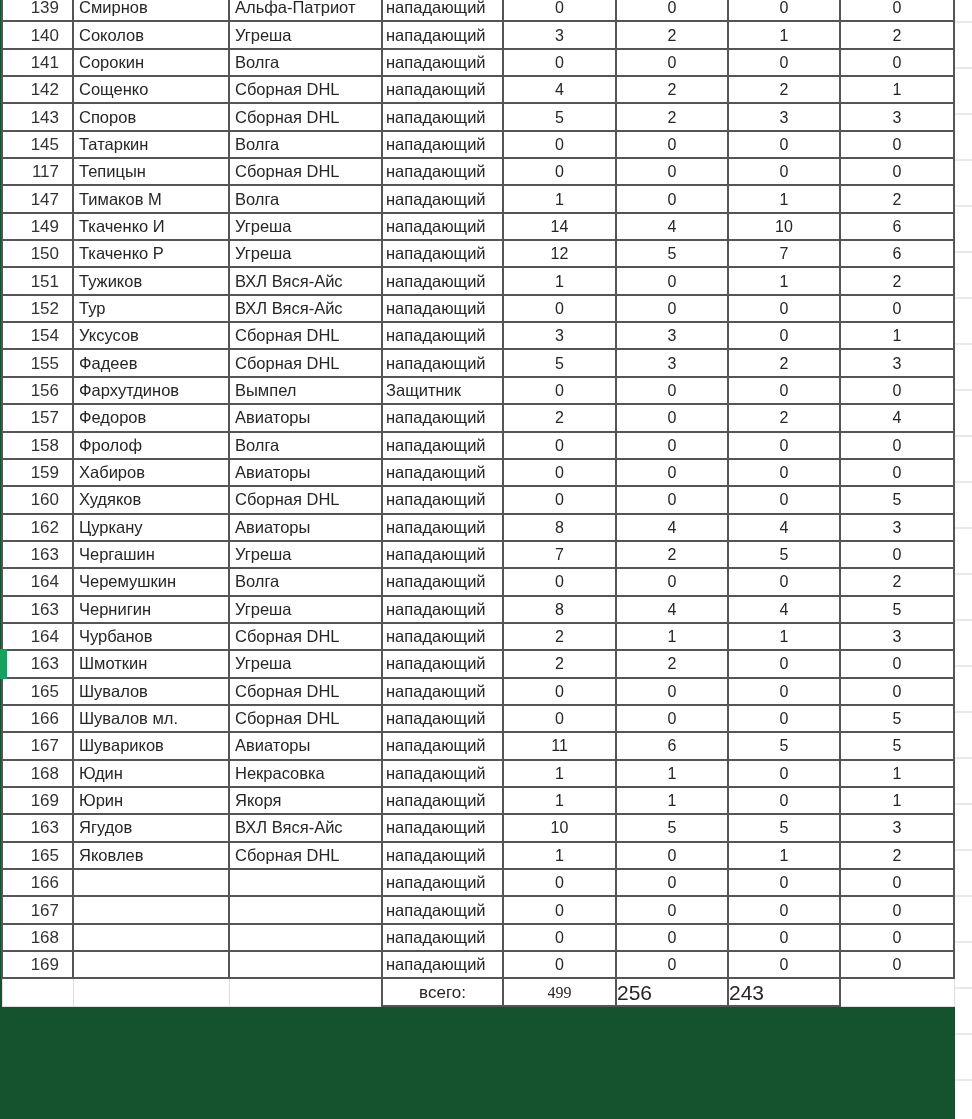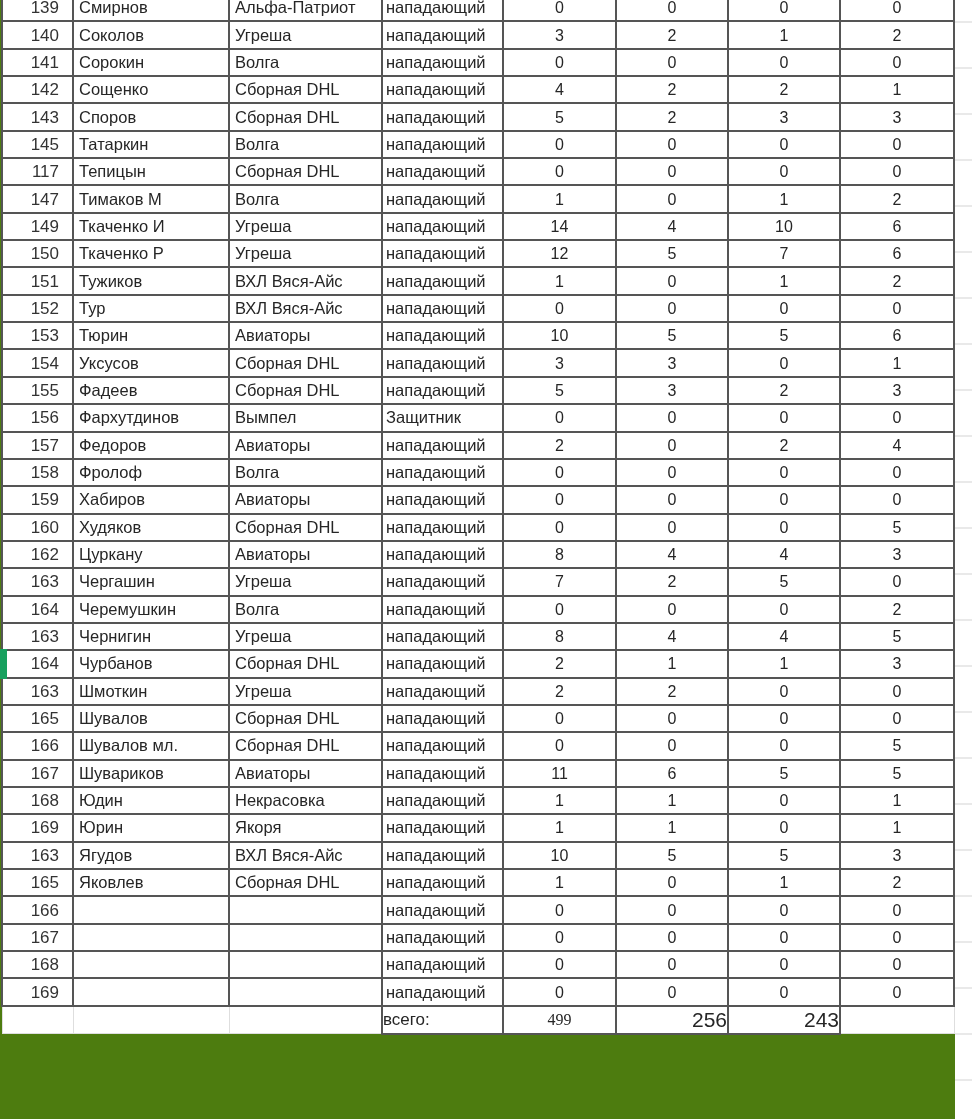--- a/index.html
+++ b/index.html
@@ -1,20 +1,20 @@
 <!DOCTYPE html>
 <html><head>
 <meta charset="utf-8">
 <style>
   html,body{margin:0;padding:0;background:#ffffff;}
   #screen{
     position:relative;
     width:972px;height:1119px;
     overflow:hidden;
-    background:#4d7c0f;
+    background:#14532d;
     font-family:"Liberation Sans","DejaVu Sans",sans-serif;
     color:#262626;
   }
   table#sheet{
     position:absolute;
     top:-7px;left:1px;
     border-collapse:collapse;
     table-layout:fixed;
     width:952px;
   }
@@ -36,23 +36,23 @@
     color:#333333;
   }
   #sheet td.name, #sheet td.team{ padding-left:5px; }
   #sheet td.pos{ padding-left:3px; }
   #sheet td.val{ text-align:center; font-size:16px; }
   
   #sheet tr.total td{ height:26px; }
   #sheet tr.total td.light{
     border:1px solid #dedede;
   }
-  #sheet td.total-label{ text-align:left; font-size:17px;margin-left:16px; }
+  #sheet td.total-label{ text-align:center; font-size:17px;margin-left:16px; }
   #sheet td.total-v1{ text-align:center; font-size:16px;font-family:Liberation Serif, serif; }
-  #sheet td.total-big{ text-align:right; font-size:21px; }
+  #sheet td.total-big{ text-align:left; font-size:21px; }
   
   #row-handle{
     position:absolute;
     left:0;width:7px;
     background:#17a05e;
     z-index:5;
   }
   
   #right-strip{
     position:absolute;
@@ -224,30 +224,20 @@
           <td class="rownum">152</td>
           <td class="name">Тур</td>
           <td class="team">ВХЛ Вяся-Айс</td>
           <td class="pos">нападающий</td>
           <td class="val">0</td>
           <td class="val">0</td>
           <td class="val">0</td>
           <td class="val">0</td>
         </tr>
         <tr class="data-row">
-          <td class="rownum">153</td>
-          <td class="name">Тюрин</td>
-          <td class="team">Авиаторы</td>
-          <td class="pos">нападающий</td>
-          <td class="val">10</td>
-          <td class="val">5</td>
-          <td class="val">5</td>
-          <td class="val">6</td>
-        </tr>
-        <tr class="data-row">
           <td class="rownum">154</td>
           <td class="name">Уксусов</td>
           <td class="team">Сборная DHL</td>
           <td class="pos">нападающий</td>
           <td class="val">3</td>
           <td class="val">3</td>
           <td class="val">0</td>
           <td class="val">1</td>
         </tr>
         <tr class="data-row">

